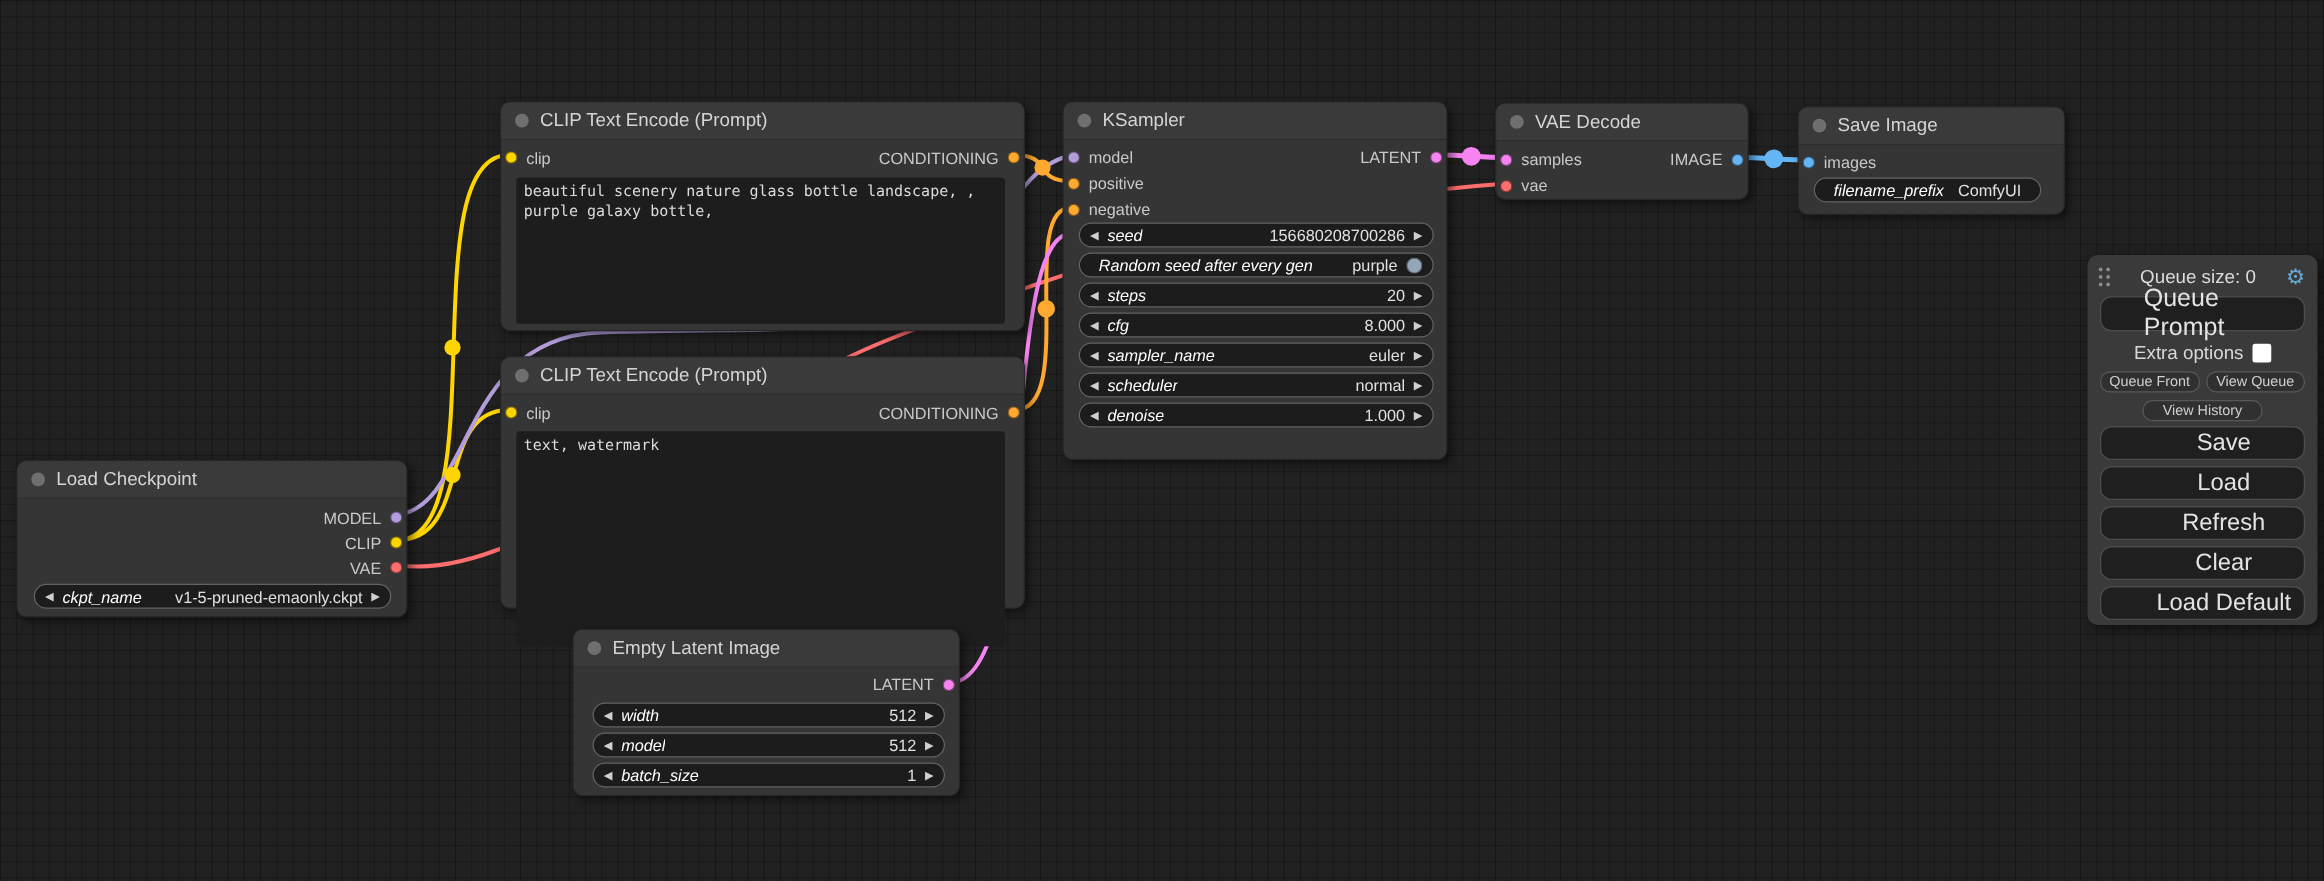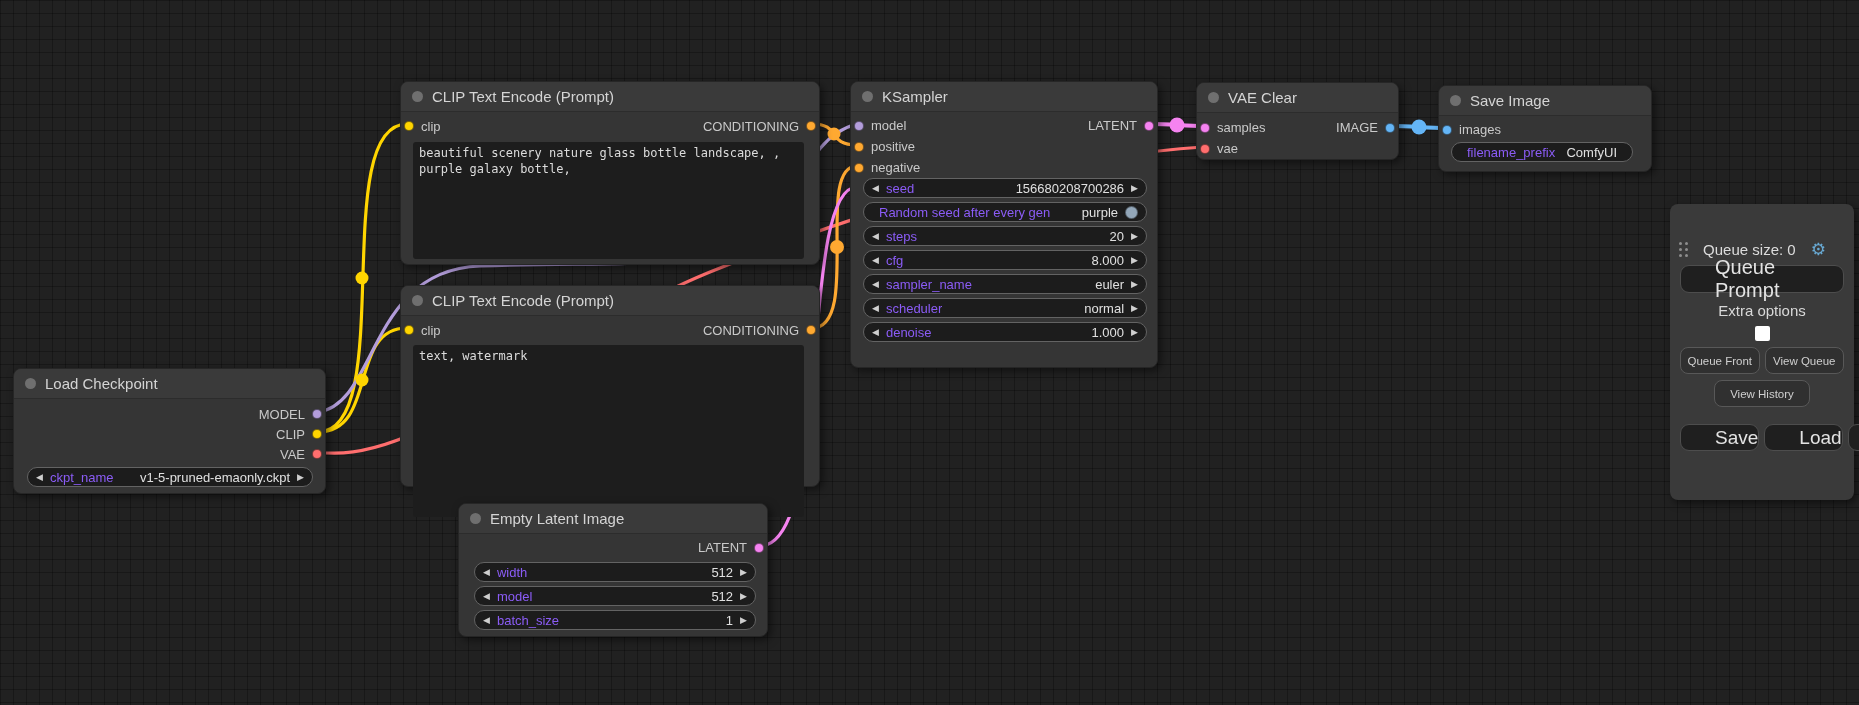--- a/index.html
+++ b/index.html
@@ -34,21 +34,21 @@
         border:1px solid rgba(15,15,15,0.55);background:var(--c,#888);}
   .plabel{font-size:13px;color:#c9c9c9;white-space:nowrap;}
 
   .widgets{display:flex;flex-direction:column;gap:4px;}
   .widget{
     height:20px;border:1px solid #636363;border-radius:10px;background:#1c1c1c;
     display:flex;align-items:center;padding:0 8px;box-sizing:border-box;
     font-size:13px;white-space:nowrap;
   }
   .warrow{font-size:9px;color:#cfcfcf;line-height:1;flex:none;}
-  .wlabel{margin-left:7px;color:#8b5cf6;overflow:hidden;}
+  .wlabel{margin-left:7px;color:#ffffff;overflow:hidden;font-style:italic;}
   .wvalue{margin-left:auto;margin-right:7px;color:#e0e0e0;}
   .widget.noarrow .wlabel{margin-left:7px;}
   .toggledot{width:13px;height:13px;border-radius:50%;flex:none;background:#93a7b9;
              border:1px solid rgba(0,0,0,.4);box-sizing:border-box;}
   .ta{
     background:#1d1d1d;border-radius:3px;margin:5px 15px 0 12px;padding:3px 6px;
     font-family:"DejaVu Sans Mono", monospace;font-size:12px;line-height:1.35;
     color:#dcdcdc;box-sizing:border-box;overflow:hidden;white-space:pre-wrap;
   }
 
@@ -75,41 +75,41 @@
 
   #n-save{left:1438px;top:85px;width:214px;height:87px;}
   #n-save .widget{margin:2px 18px 0 12px;}
 
   
   #menu{
     position:absolute;z-index:3;left:1670px;top:204px;width:184px;height:296px;
     background:#3a3a3a;border-radius:8px;box-shadow:3px 3px 9px rgba(0,0,0,0.55);
     box-sizing:border-box;color:#d8d8d8;
   }
-  #menu .mhead{display:flex;align-items:center;padding:9px 28px 0 9px;margin-top:28px;}
+  #menu .mhead{display:flex;align-items:center;padding:9px 10px 0 9px;}
   .handle{display:grid;grid-template-columns:repeat(2,3px);grid-auto-rows:3px;gap:3px;flex:none;}
   .handle i{width:3px;height:3px;border-radius:50%;background:#8d8d8d;}
   .qsize{flex:1;text-align:center;font-size:15px;color:#dcdcdc;}
   .gear{flex:none;font-size:17px;color:#68a9d3;line-height:1;}
   .bigbtn{
     background:#1f1f1f;border:1px solid #4d4d4d;border-radius:9px;color:#e3e3e3;
     display:flex;align-items:center;justify-content:center;box-sizing:border-box;padding-left:34px;
   }
   #qprompt{margin:7px 10px 0;height:28px;font-size:20px;}
-  .extras{display:flex;align-items:center;justify-content:center;gap:7px;margin-top:9px;font-size:15px;flex-direction:column;}
+  .extras{display:flex;align-items:center;justify-content:center;gap:7px;margin-top:9px;font-size:15px;}
   .checkbox{width:15px;height:15px;background:#fff;border-radius:2px;flex:none;}
   .pillrow{display:flex;gap:5px;margin:6px 10px 0;}
   .pill{
-    flex:1;height:27px;background:#303030;border:1px solid #585858;border-radius:8px;
+    flex:1;height:17px;background:#303030;border:1px solid #585858;border-radius:8px;
     display:flex;align-items:center;justify-content:center;font-size:11.5px;color:#cfcfcf;
     box-sizing:border-box;white-space:nowrap;
   }
   .pillrow.center{justify-content:center;}
   .pillrow.center .pill{flex:0 0 96px;}
-  .btncol{display:flex;flex-direction:row;gap:5px;margin:17px 10px 0;}
+  .btncol{display:flex;flex-direction:column;gap:5px;margin:4px 10px 0;}
   .btncol .bigbtn{height:27px;font-size:19px;}
 </style>
 </head>
 <body>
 
 <div id="canvas">
 
   <svg class="wires" width="1859" height="705" viewBox="0 0 1859 705">
     <path d="M318,432 C398,432 328,124 407,124" stroke="#ffd500" stroke-width="3.2"></path>
     <path d="M318,432 C378,432 348,328 407,328" stroke="#ffd500" stroke-width="3.2"></path>
@@ -306,21 +306,21 @@
         <span class="wlabel">batch_size</span>
         <span class="wvalue">1</span>
         <span class="warrow">▶</span>
       </div>
     </div>
   </div>
 
   <div class="node" id="n-vae">
     <div class="nh">
       <span class="tdot"></span>
-      <span class="ntitle">VAE Clear</span>
+      <span class="ntitle">VAE Decode</span>
     </div>
     <div class="ports">
       <div class="prow">
         <div class="pin">
             <span class="pdot" style="--c:#f583f0"></span>
             <span class="plabel">samples</span>
           </div>
         <div class="pout">
             <span class="plabel">IMAGE</span>
             <span class="pdot" style="--c:#64b5f6"></span>

